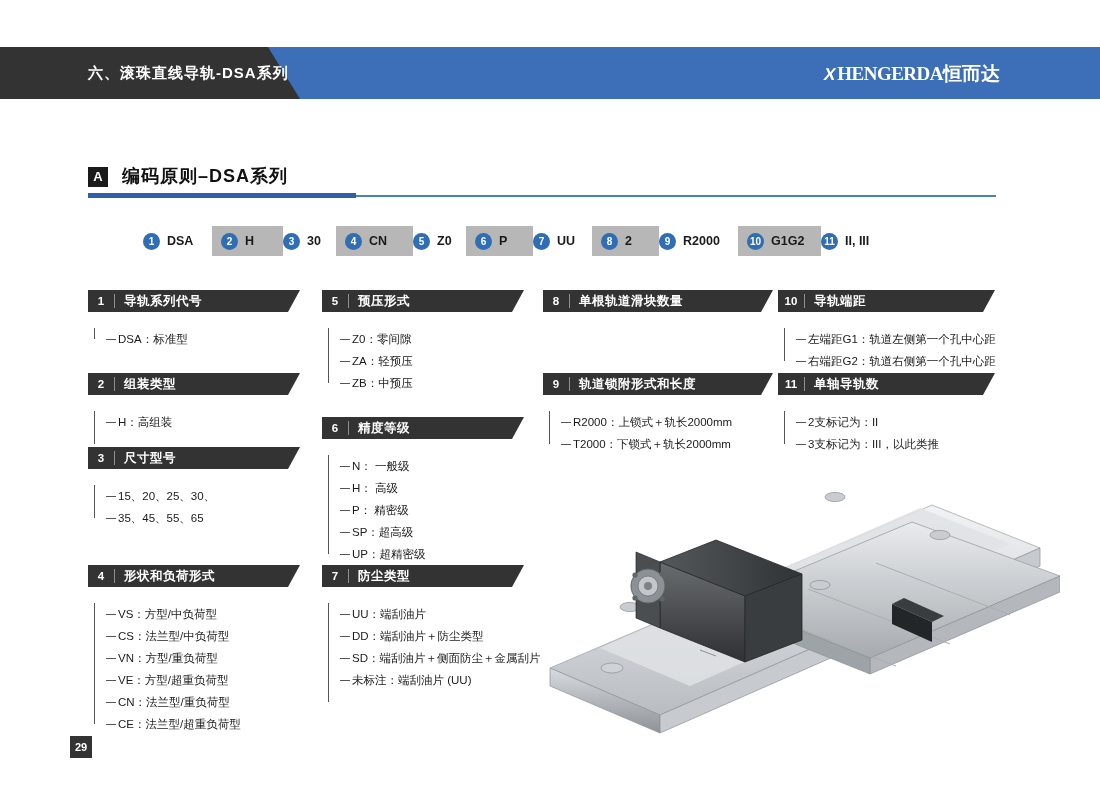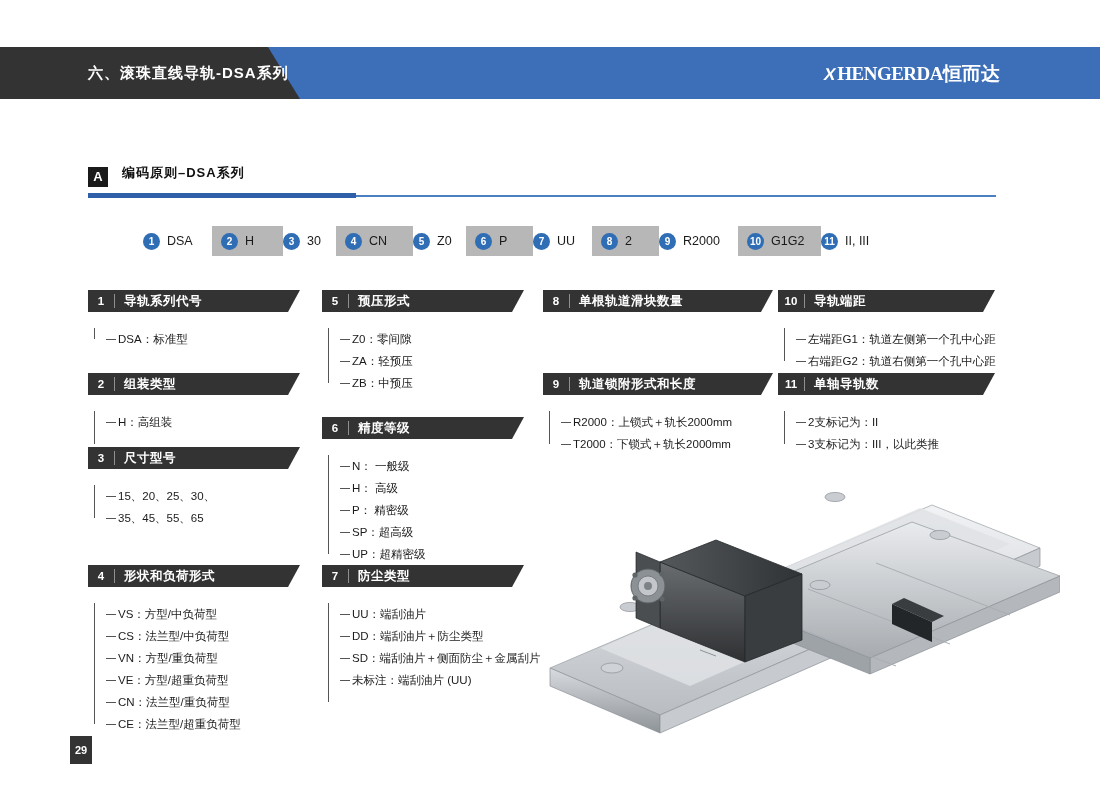--- a/index.html
+++ b/index.html
@@ -42,42 +42,42 @@
   .logo .logo-cn{font-size:19px;}
 
   
   .sec-badge{
     position:absolute;left:88px;top:167px;width:20px;height:20px;
     background:#1a1a1a;color:#fff;font-size:13px;font-weight:bold;
     text-align:center;line-height:20px;
   }
   .sec-title{
     position:absolute;left:122px;top:164px;
-    font-size:13px;font-weight:bold;letter-spacing:1px;color:#111;
+    font-size:18px;font-weight:bold;letter-spacing:1px;color:#111;
   }
   .sec-rule-dark{
     position:absolute;left:88px;top:193px;width:268px;height:5px;background:#2f5fa8;
   }
   .sec-rule-light{
     position:absolute;left:356px;top:195px;width:640px;height:2px;background:#4a7fc1;
   }
 
   
   .codebar{position:absolute;left:134px;top:226px;height:30px;}
   .seg{
     position:absolute;top:0;height:30px;
     display:flex;align-items:center;
   }
   .seg .num{
     width:17px;height:17px;border-radius:50%;
     background:#2f6db5;color:#fff;font-size:10px;font-weight:bold;
     display:flex;align-items:center;justify-content:center;
     margin-right:7px;flex:none;
   }
-  .seg .txt{font-size:12.5px;font-weight:normal;color:#1a1a1a;}
+  .seg .txt{font-size:12.5px;font-weight:bold;color:#1a1a1a;}
   .seg.grey{background:#b7b7b7;}
   .seg.white{background:transparent;}
 
   
   .blk{position:absolute;}
   .blk-head{
     position:relative;height:22px;background:#333333;color:#fff;
     display:flex;align-items:center;
   }
   .blk-head .bnum{
@@ -101,21 +101,21 @@
   }
   .blk-items .it:before{
     content:"";position:absolute;left:6px;top:11px;width:10px;height:1px;background:#555;
   }
   .tree-line{
     position:absolute;left:6px;top:0;width:1px;background:#555;
   }
 
   
   .pagenum{
-    position:absolute;left:70px;top:736px;width:22px;height:28px;
+    position:absolute;left:70px;top:736px;width:22px;height:22px;
     background:#333;color:#fff;font-size:11px;font-weight:bold;
     display:flex;align-items:center;justify-content:center;
   }
 
   
   .product{position:absolute;left:540px;top:450px;width:520px;height:290px;}
 </style>
 </head>
 <body>
 

